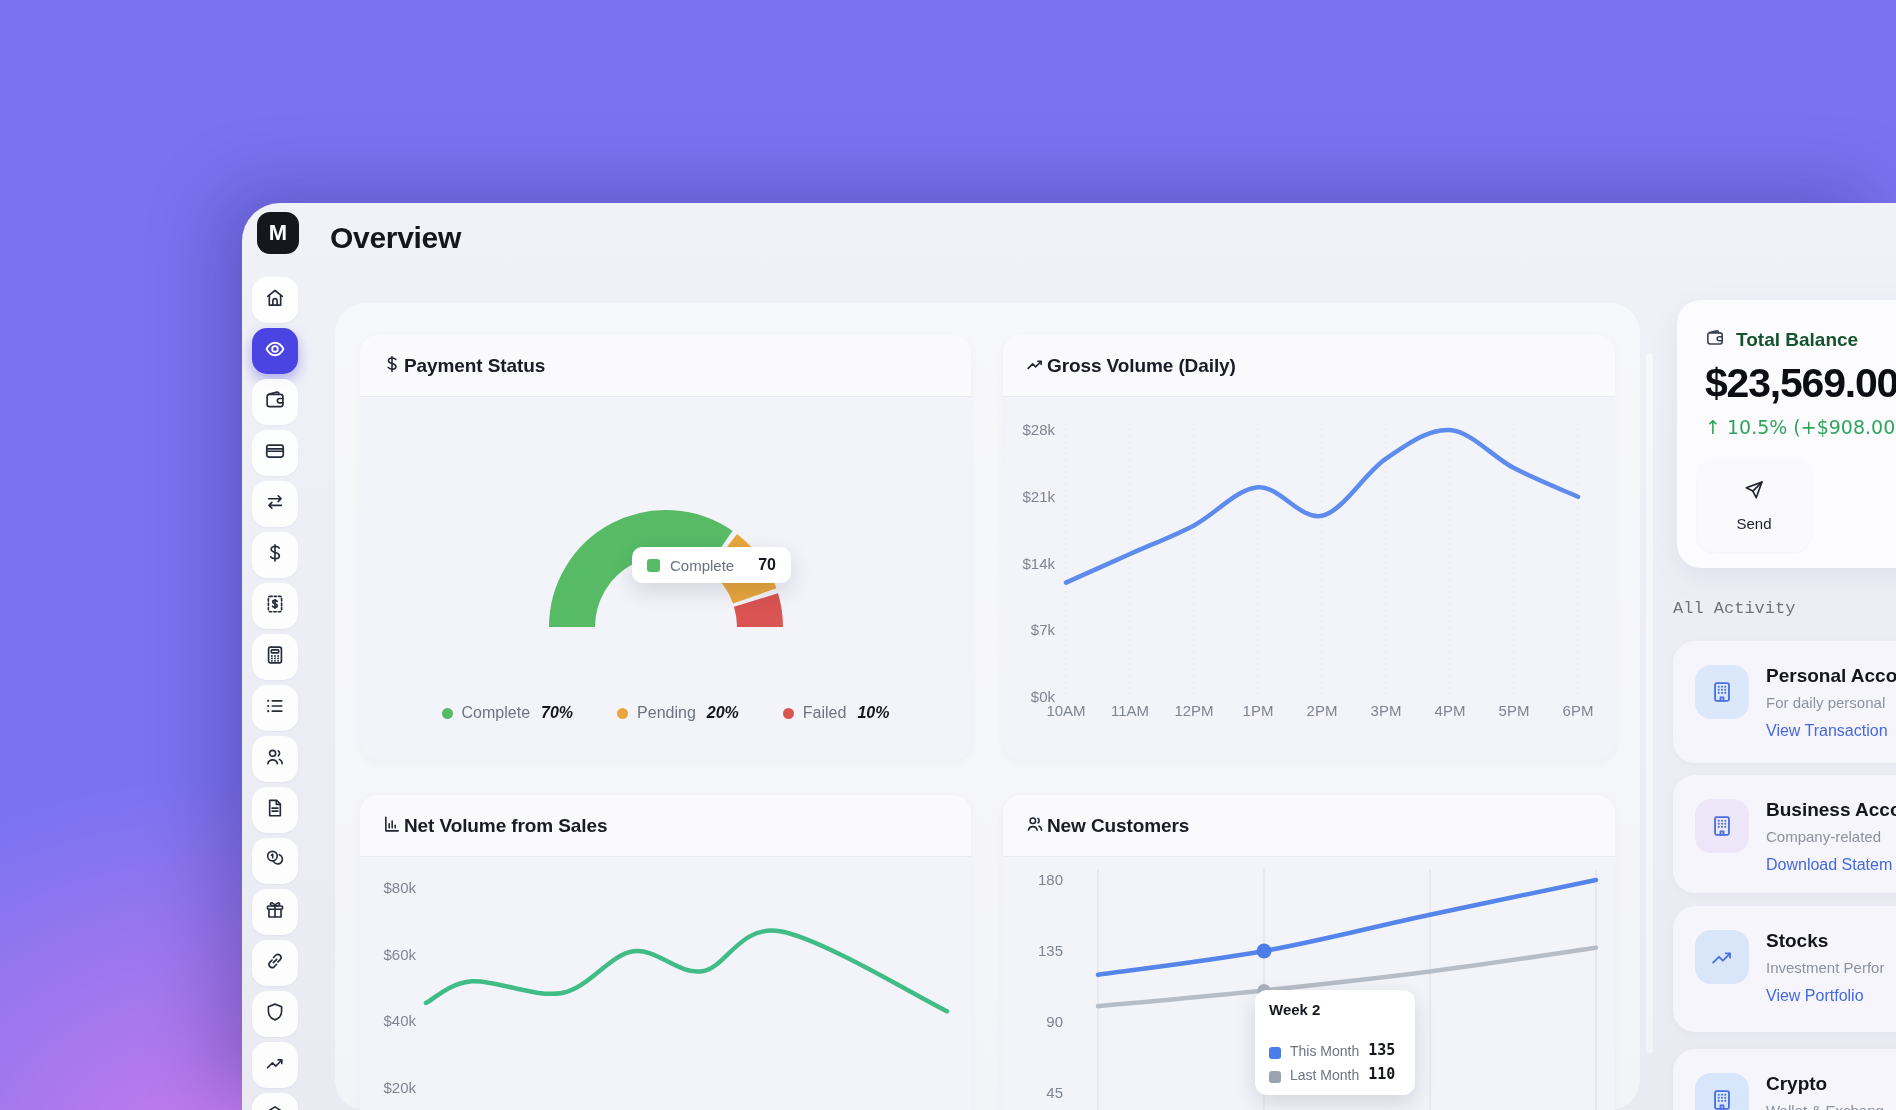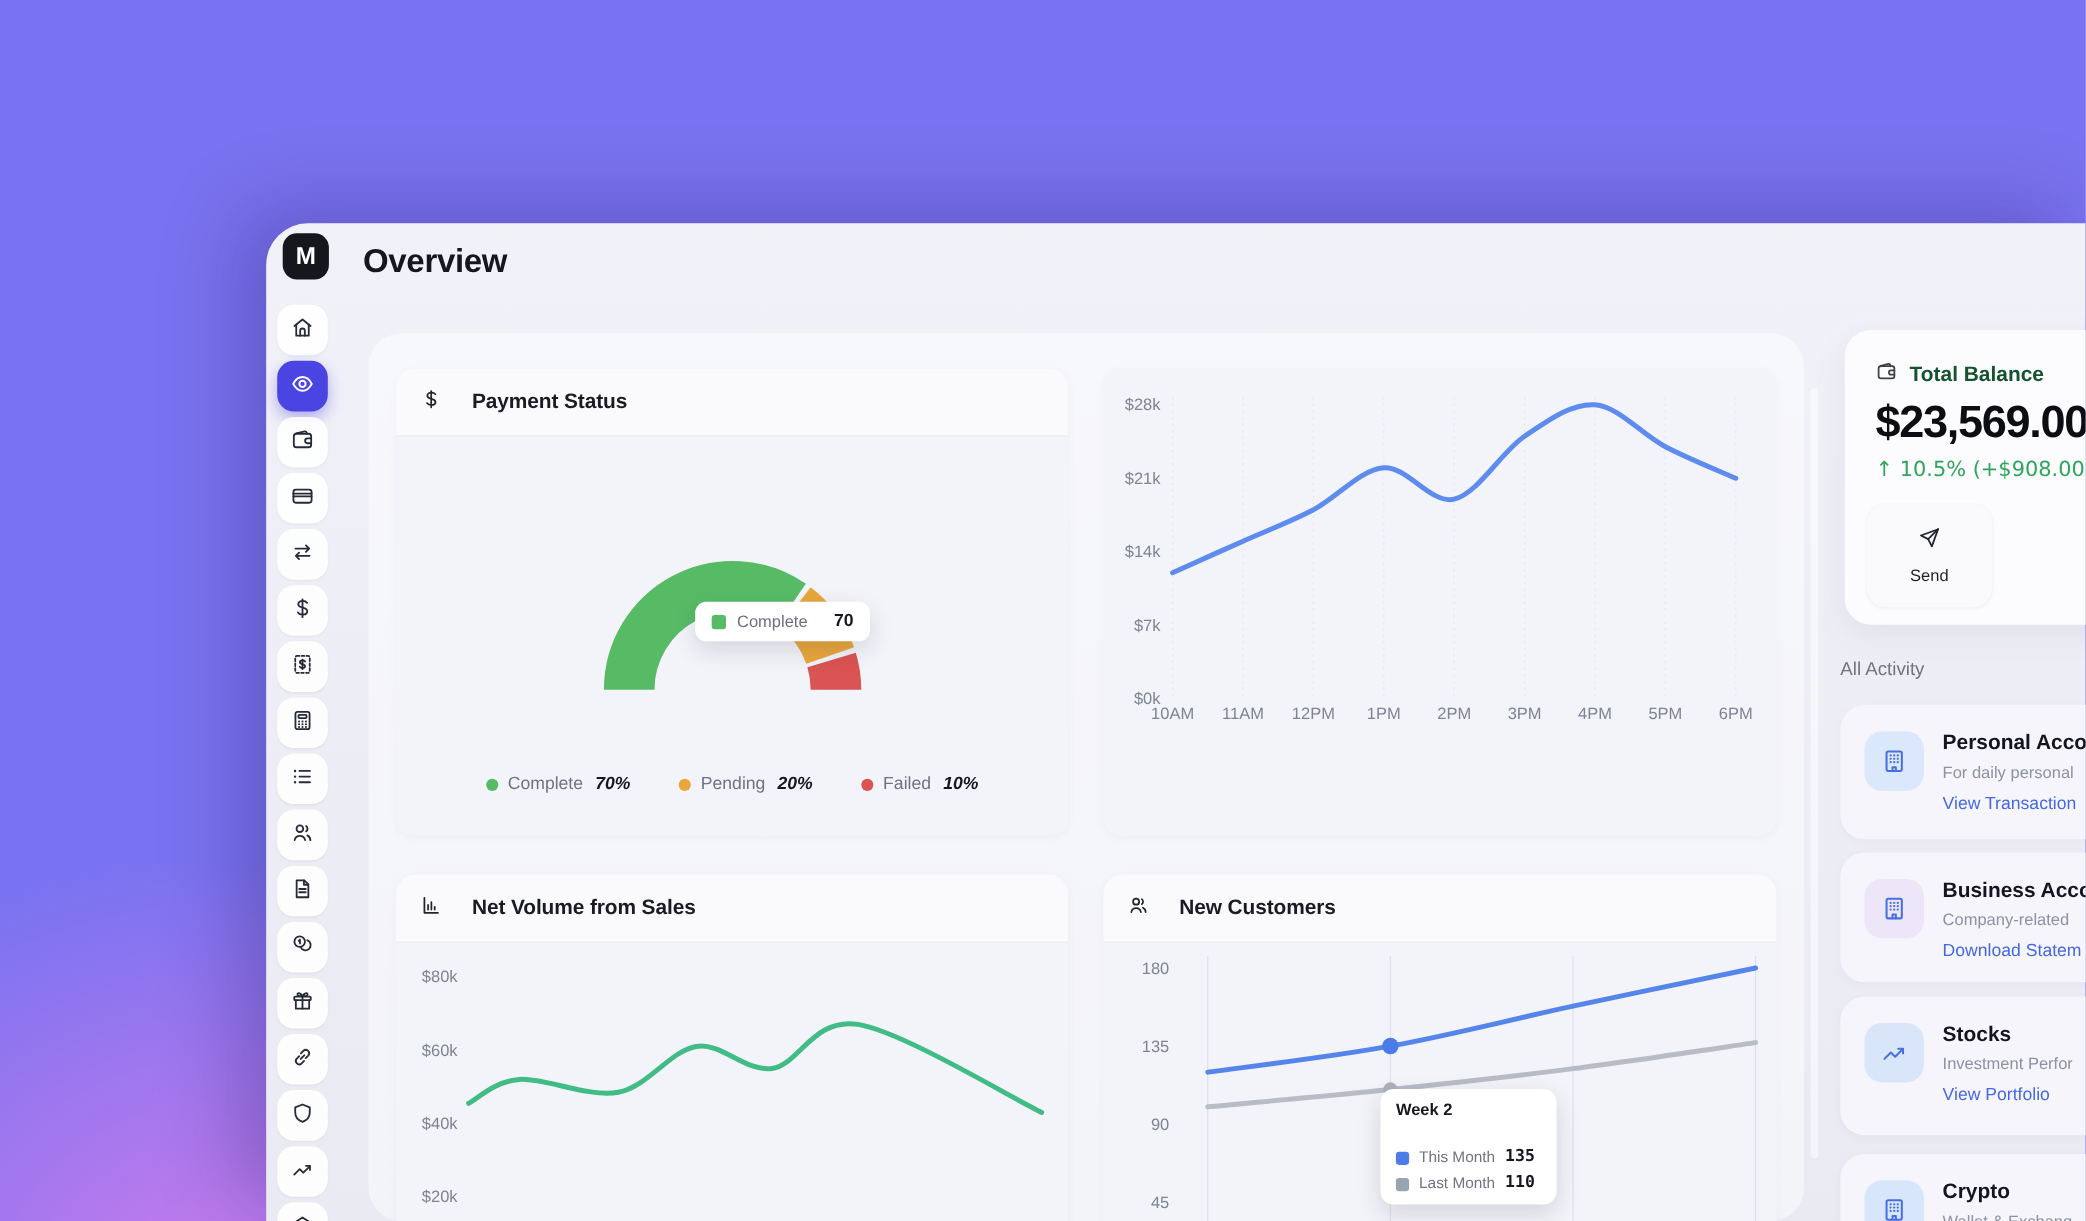--- a/index.html
+++ b/index.html
@@ -37,21 +37,21 @@
   .cards-wrap {
     position:absolute; left:93px; top:100px; width:1305px; height:807px;
     border-radius:30px; background:rgba(255,255,255,.48); 
   }
   .card {
     position:absolute; background:#f3f4f9; border-radius:18px; overflow:hidden;
     box-shadow:0 2px 8px rgba(50,50,100,.04);
   }
   .card-head {
     height:62px; background:#fafafd; border-bottom:1px solid #e9e9f1;
-    display:flex; align-items:center; padding-left:22px; gap:27px;
+    display:flex; align-items:center; padding-left:22px; gap:2px;
   }
   .card-head h2 { font-size:19px; font-weight:600; color:#191c24; letter-spacing:-.1px; }
   .card-body { position:relative; }
   .chart-svg { position:absolute; left:0; top:0; }
 
   .gauge-tip {
     position:absolute; left:272px; top:150px; background:#fff; border-radius:10px;
     padding:9px 15px; display:flex; align-items:center;
     box-shadow:0 8px 22px rgba(25,30,60,.14);
   }
@@ -90,21 +90,21 @@
   }
   .balance-change { position:absolute; left:28px; top:116px; font-family:"DejaVu Sans", sans-serif; font-size:19px; color:#2fa55c; white-space:nowrap; }
   .balance-btns { position:absolute; left:20px; top:158px; display:flex; gap:12px; }
   .b-btn {
     width:114px; height:94px; border-radius:18px; background:#fafafc;
     display:flex; flex-direction:column; align-items:center; justify-content:center; gap:10px;
     box-shadow:0 1px 3px rgba(40,40,90,.05);
   }
   .b-btn .lbl { font-size:15px; color:#1c202b; font-weight:500; }
 
-  .activity-heading { position:absolute; left:16px; top:396px; font-size:17px; color:#70747f; }
+  .activity-heading { position:absolute; left:16px; top:396px; font-size:17px; color:#70747f;font-family:Liberation Mono, monospace; }
   .act-card {
     position:absolute; left:16px; width:300px; border-radius:22px; background:#f6f5fb;
     display:flex; padding:24px 0 0 22px; gap:17px;
     box-shadow:0 2px 8px rgba(60,60,120,.04);
   }
   .act-tile { width:54px; height:54px; border-radius:16px; flex:none; display:flex; align-items:center; justify-content:center; }
   .act-col { display:flex; flex-direction:column; overflow:hidden; }
   .act-title { font-size:19px; font-weight:600; color:#14161d; white-space:nowrap; }
   .act-desc { font-size:15px; color:#8d92a0; margin-top:7px; white-space:nowrap; }
   .act-link { font-size:16px; color:#4468e2; font-weight:500; margin-top:11px; white-space:nowrap; }
@@ -270,20 +270,27 @@
             <div class="legend-item">
               <span class="dot" style="background:#d95452"></span>
               <span class="lbl">Failed</span>
               <span class="val">10%</span>
             </div>
           </div>
       </div>
     </section>
 
     <section class="card" style="left:668px; top:32px; width:612px; height:425px;">
+      <div class="card-head">
+        <span><svg width="20" height="20" viewBox="0 0 24 24" fill="none" stroke="#21252f" stroke-width="1.9" stroke-linecap="round" stroke-linejoin="round">
+              <path d="M3.8 17.2l5.4-5.4 3.6 3.6 6.4-6.4"></path>
+              <path d="M15.4 8.6h4v4"></path>
+            </svg></span>
+        <h2>Gross Volume (Daily)</h2>
+      </div>
       <div class="card-body" style="height:363px;">
         <svg id="gross-chart" class="chart-svg" width="612" height="363">
             <line x1="63" y1="26" x2="63" y2="302" stroke="#c9cddb" stroke-opacity=".35" stroke-dasharray="2 4"></line>
             <text x="63" y="319" text-anchor="middle" font-size="15" fill="#7e8492">10AM</text>
             <line x1="127" y1="26" x2="127" y2="302" stroke="#c9cddb" stroke-opacity=".35" stroke-dasharray="2 4"></line>
             <text x="127" y="319" text-anchor="middle" font-size="15" fill="#7e8492">11AM</text>
             <line x1="191" y1="26" x2="191" y2="302" stroke="#c9cddb" stroke-opacity=".35" stroke-dasharray="2 4"></line>
             <text x="191" y="319" text-anchor="middle" font-size="15" fill="#7e8492">12PM</text>
             <line x1="255" y1="26" x2="255" y2="302" stroke="#c9cddb" stroke-opacity=".35" stroke-dasharray="2 4"></line>
             <text x="255" y="319" text-anchor="middle" font-size="15" fill="#7e8492">1PM</text>

